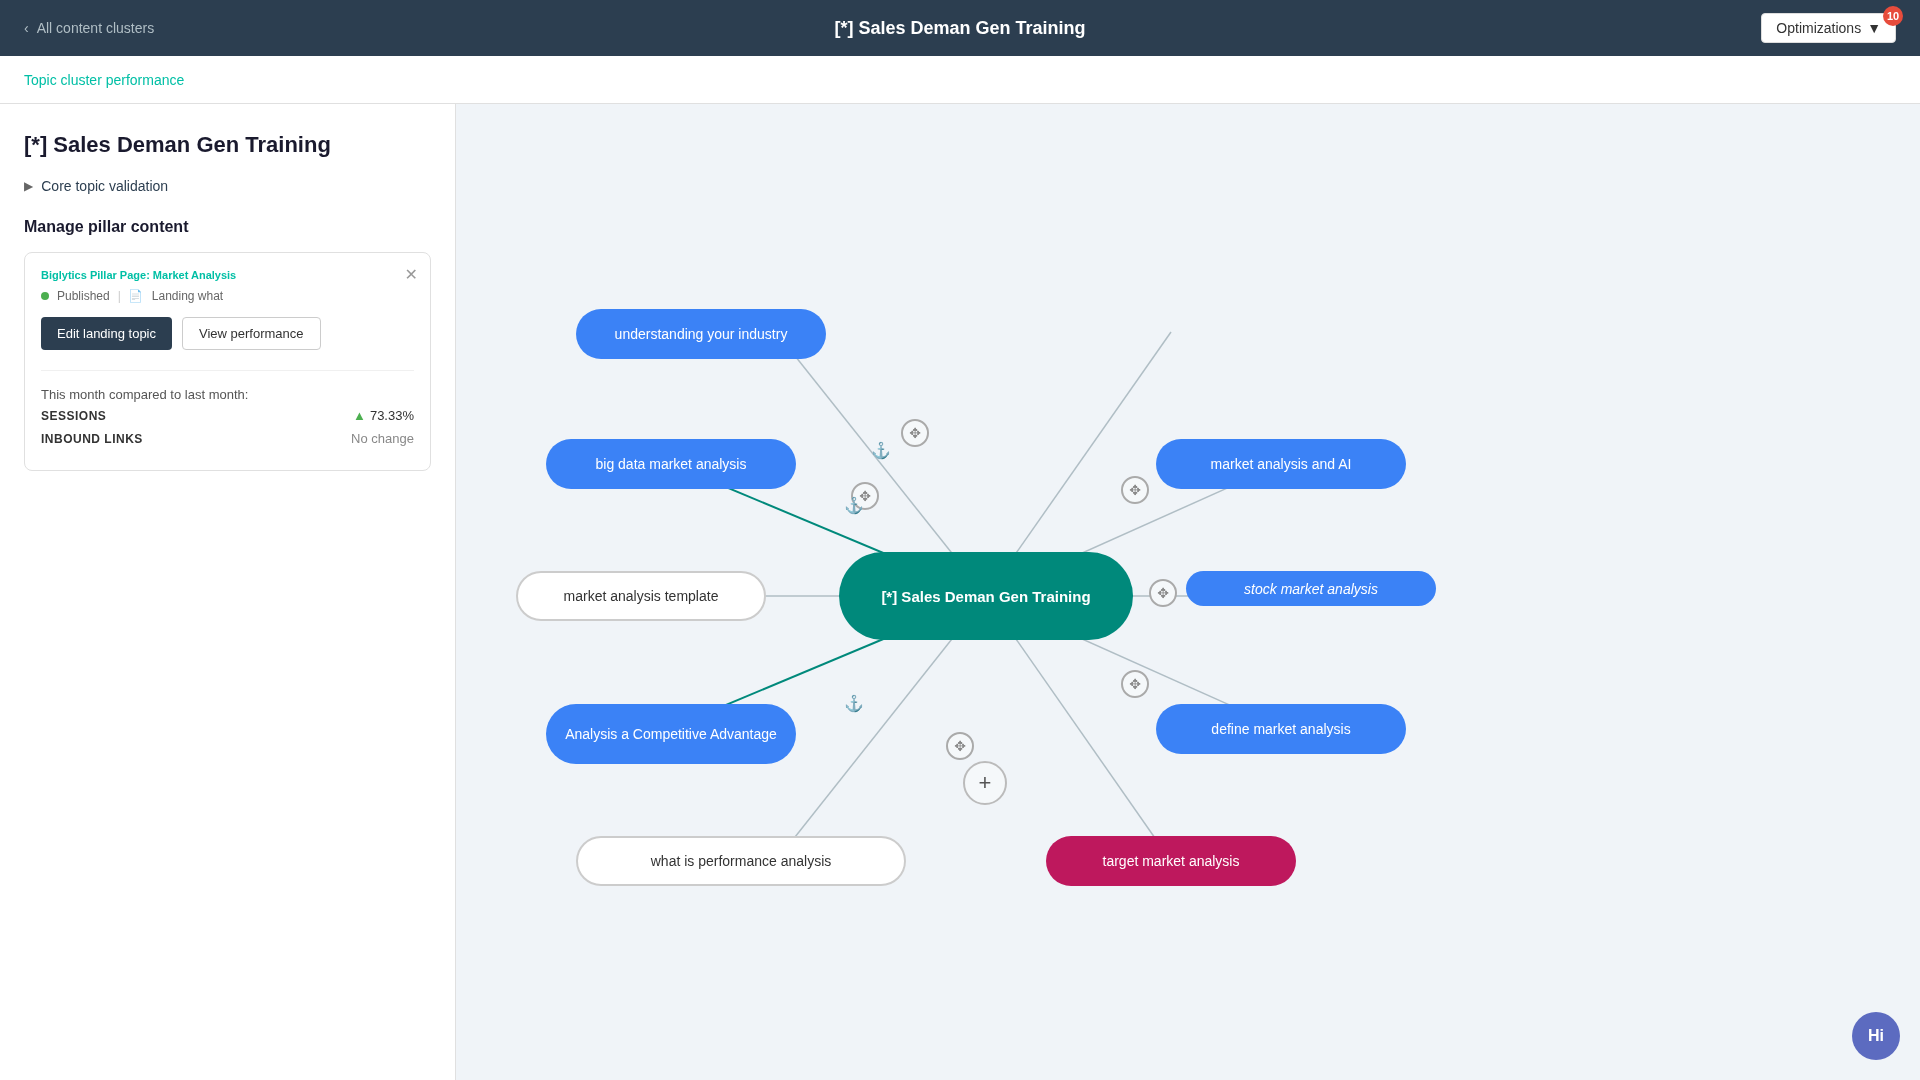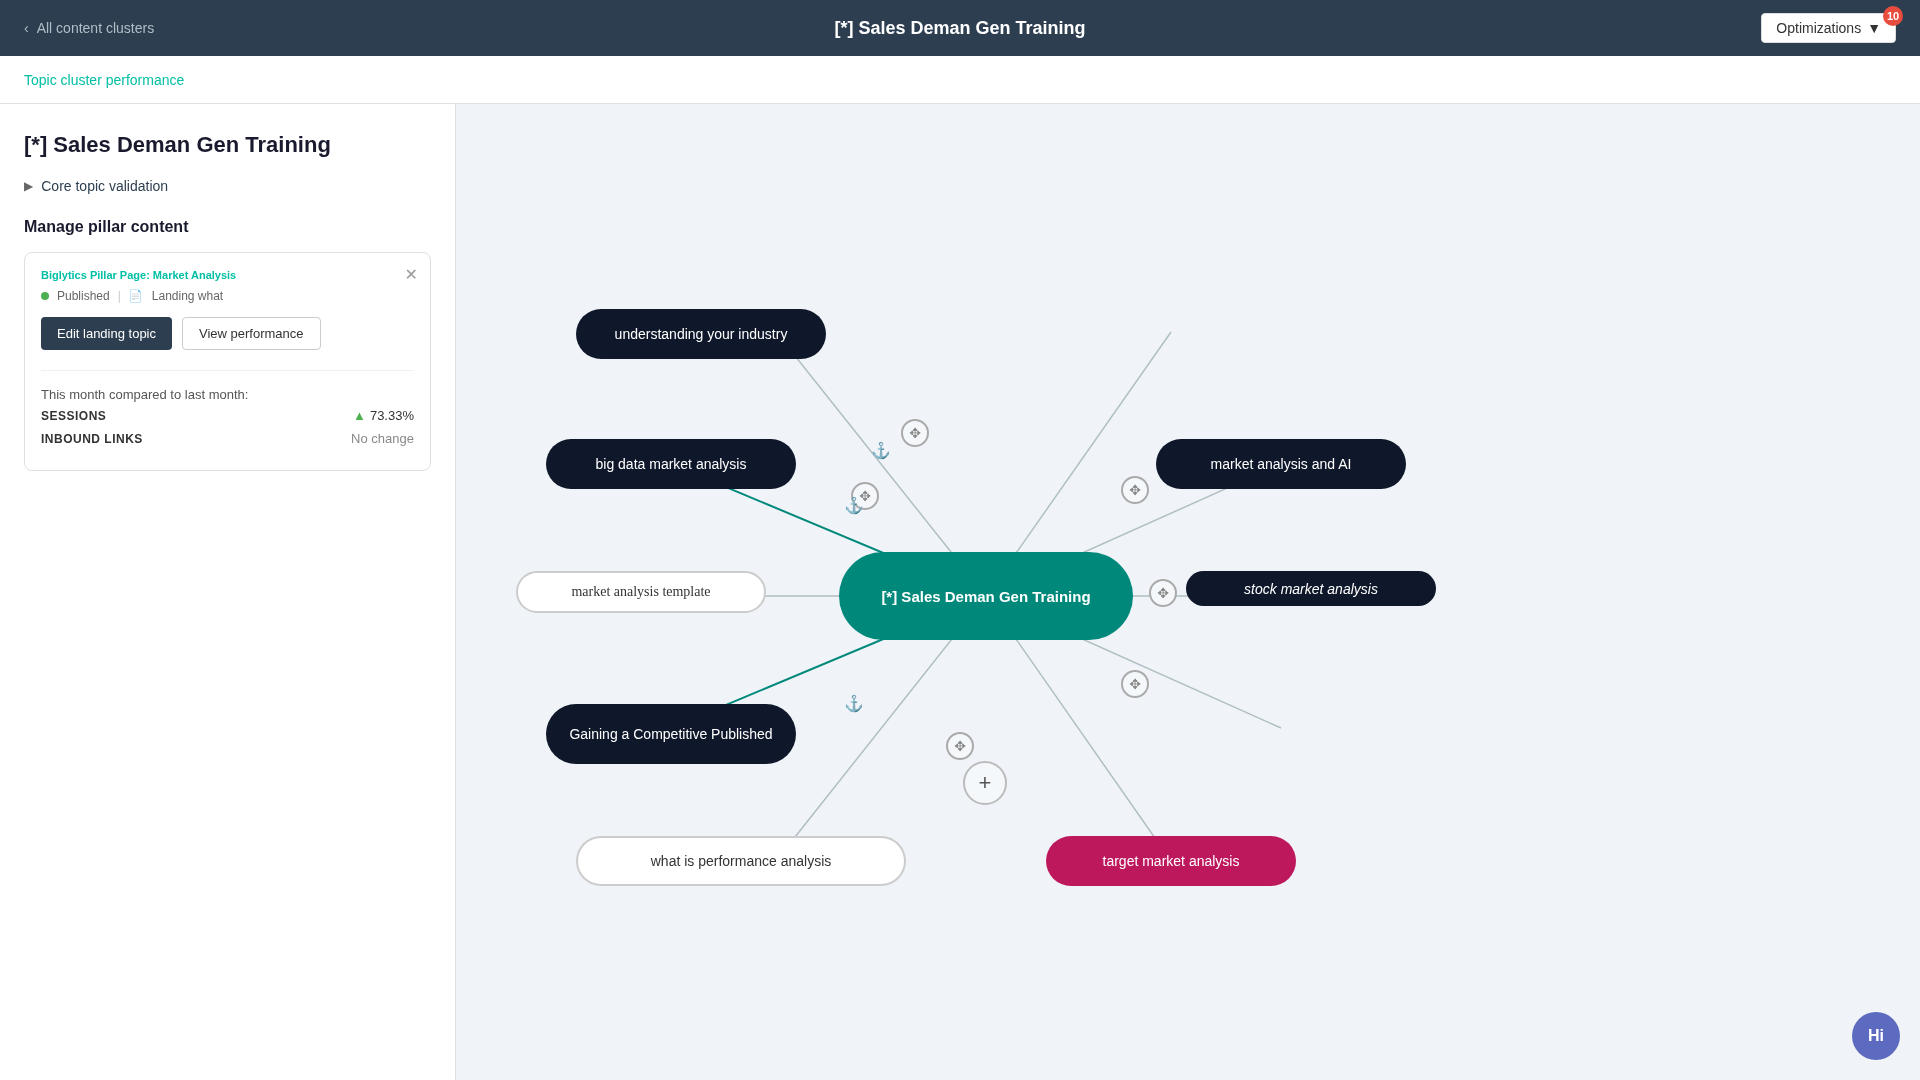--- a/index.html
+++ b/index.html
@@ -233,21 +233,21 @@
       display: flex;
       align-items: center;
       justify-content: center;
       text-align: center;
       font-size: 14px;
       font-weight: 500;
       cursor: pointer;
       user-select: none;
     }
     .node-teal {
-      background: #0f172a;
+      background: #3b82f6;
       color: #fff;
       border: none;
     }
     .node-dark-teal {
       background: #be185d;
       color: #fff;
       border: none;
     }
     .node-outline {
       background: #fff;
@@ -425,32 +425,35 @@
 
 
     <div class="node node-teal" style="left: 90px; top: 335px; width: 250px; height: 50px;">
       <span>big data market analysis</span>
     </div>
 
     <div class="node node-teal" style="left: 700px; top: 335px; width: 250px; height: 50px;">
       <span>market analysis and AI</span>
     </div>
 
-    <div class="node node-outline" style="left: 60px; top: 467px; width: 250px; height: 42px; font-family: Liberation Serif, serif;">
+    <div class="node node-outline" style="left: 60px; top: 467px; width: 250px; height: 50px;">
       <span>market analysis template</span>
     </div>
 
     <div class="node node-teal" style="left: 730px; top: 467px; width: 250px; height: 35px; font-style: italic;">
       <span>stock market analysis</span>
     </div>
 
     <div class="node node-teal" style="left: 90px; top: 600px; width: 250px; height: 60px;">
-      <span>Gaining a Competitive Published</span>
-    </div>
-
+      <span>Analysis a Competitive Advantage</span>
+    </div>
+
+    <div class="node node-teal" style="left: 700px; top: 600px; width: 250px; height: 50px;">
+      <span>define market analysis</span>
+    </div>
 
     <div class="node node-outline" style="left: 120px; top: 732px; width: 330px; height: 50px;">
       <span>what is performance analysis</span>
     </div>
 
     <div class="node node-dark-teal" style="left: 590px; top: 732px; width: 250px; height: 50px;">
       <span>target market analysis</span>
     </div>
 
     <div class="connector-icon" style="left: 445px; top: 315px;">✥</div>

